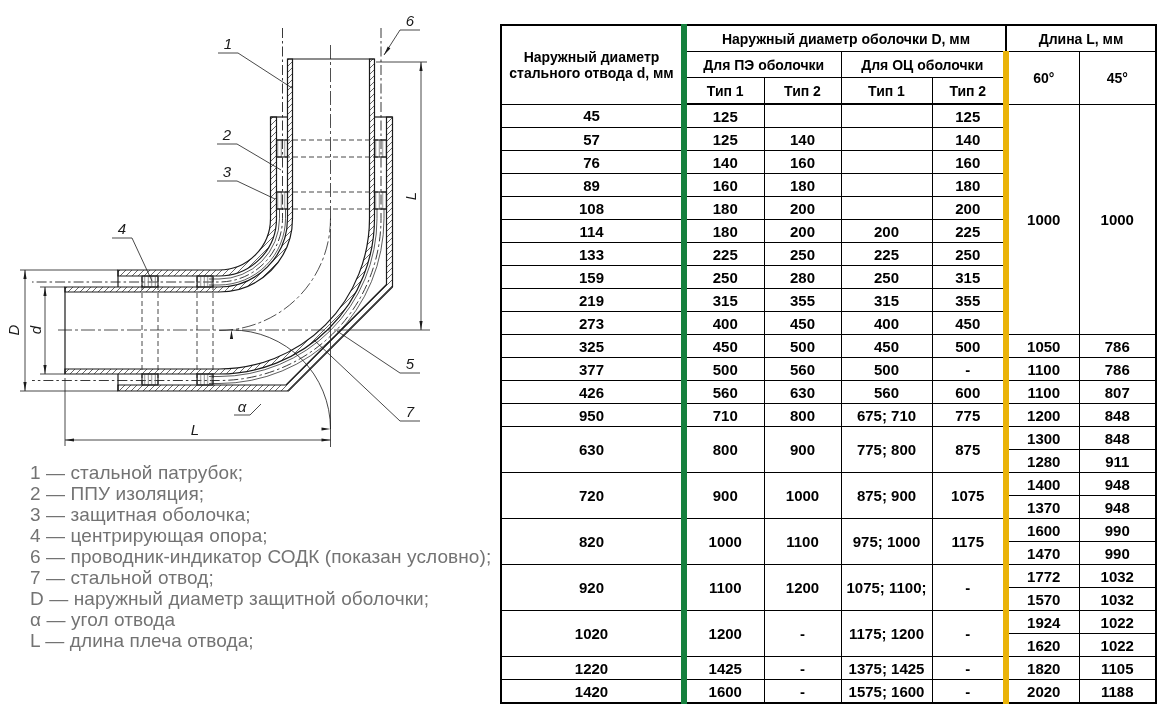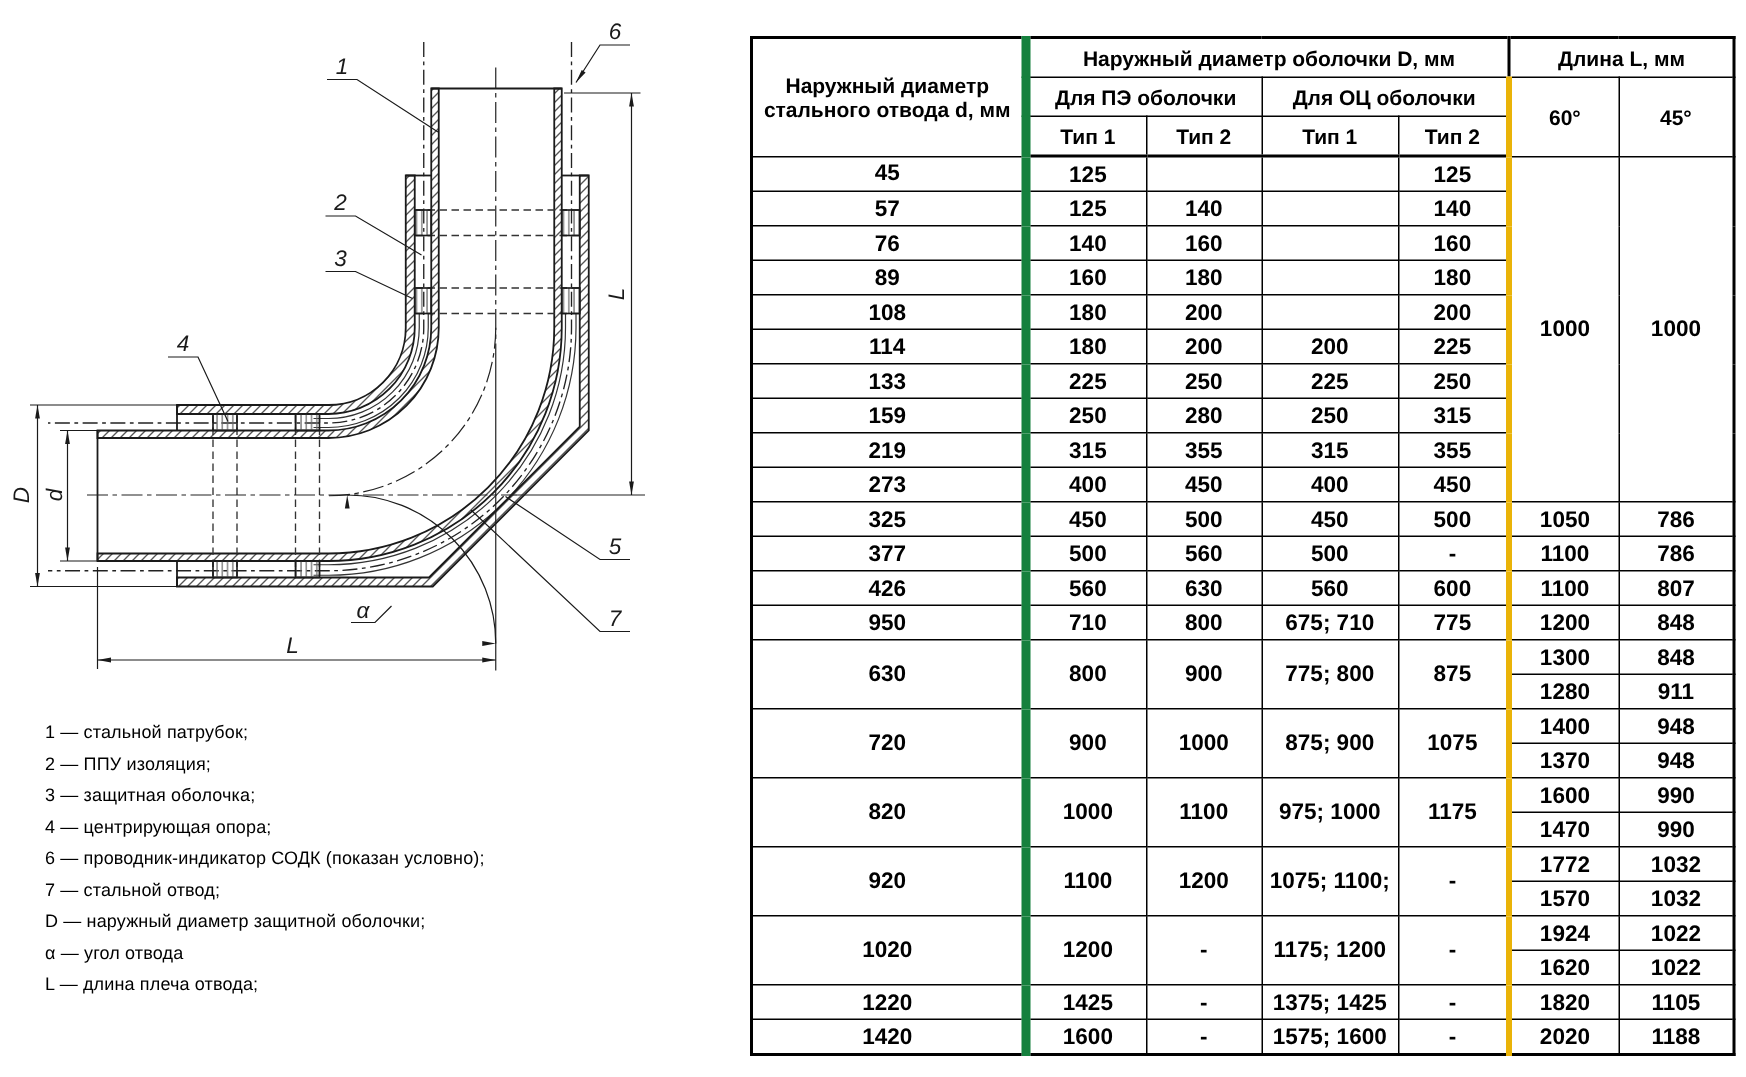--- a/index.html
+++ b/index.html
@@ -1,27 +1,27 @@
 <!DOCTYPE html>
 <html><head>
 <meta charset="utf-8">
 <style>
   html,body{margin:0;padding:0;background:#fff;}
   body{position:relative;width:1164px;height:718px;font-family:"Liberation Sans",sans-serif;color:#111;overflow:hidden;}
   #drawing{position:absolute;left:0;top:0;}
-  #legend{position:absolute;left:30px;top:478px;font-size:12px;line-height:21px;color:#000000;letter-spacing:.1px;}
+  #legend{position:absolute;left:30px;top:462px;font-size:19px;line-height:21px;color:#737373;letter-spacing:.1px;}
   .legend-line{white-space:nowrap;}
   #tablewrap{position:absolute;left:500px;top:24px;}
   table.spec{border-collapse:collapse;table-layout:fixed;width:655px;border:2px solid #000;
              font-family:"Liberation Sans",sans-serif;font-weight:bold;color:#000;}
   .spec th,.spec td{border:1px solid #000;text-align:center;vertical-align:middle;padding:0 2px;overflow:hidden;}
   .spec thead th{font-size:14px;height:25px;line-height:16px;}
   .spec td{font-size:15px;height:22px;line-height:17px;}
   .spec .dcol{border-right:6px solid #15803d;}
-  .spec .gsep{border-right:4px solid #eab308;}
+  .spec .gsep{border-right:6px solid #eab308;}
   .spec .lgrp{border-left:2px solid #000;}
   .spec thead tr.last th{border-bottom:2px solid #000;margin-top:28px;}
   svg text{font-family:"Liberation Sans",sans-serif;font-style:italic;fill:#1a1a1a;}
 </style>
 </head>
 <body>
 
 <svg id="drawing" width="500" height="460" viewBox="0 0 500 460">
   <defs>
     <pattern id="hatch" patternUnits="userSpaceOnUse" width="6" height="6">

